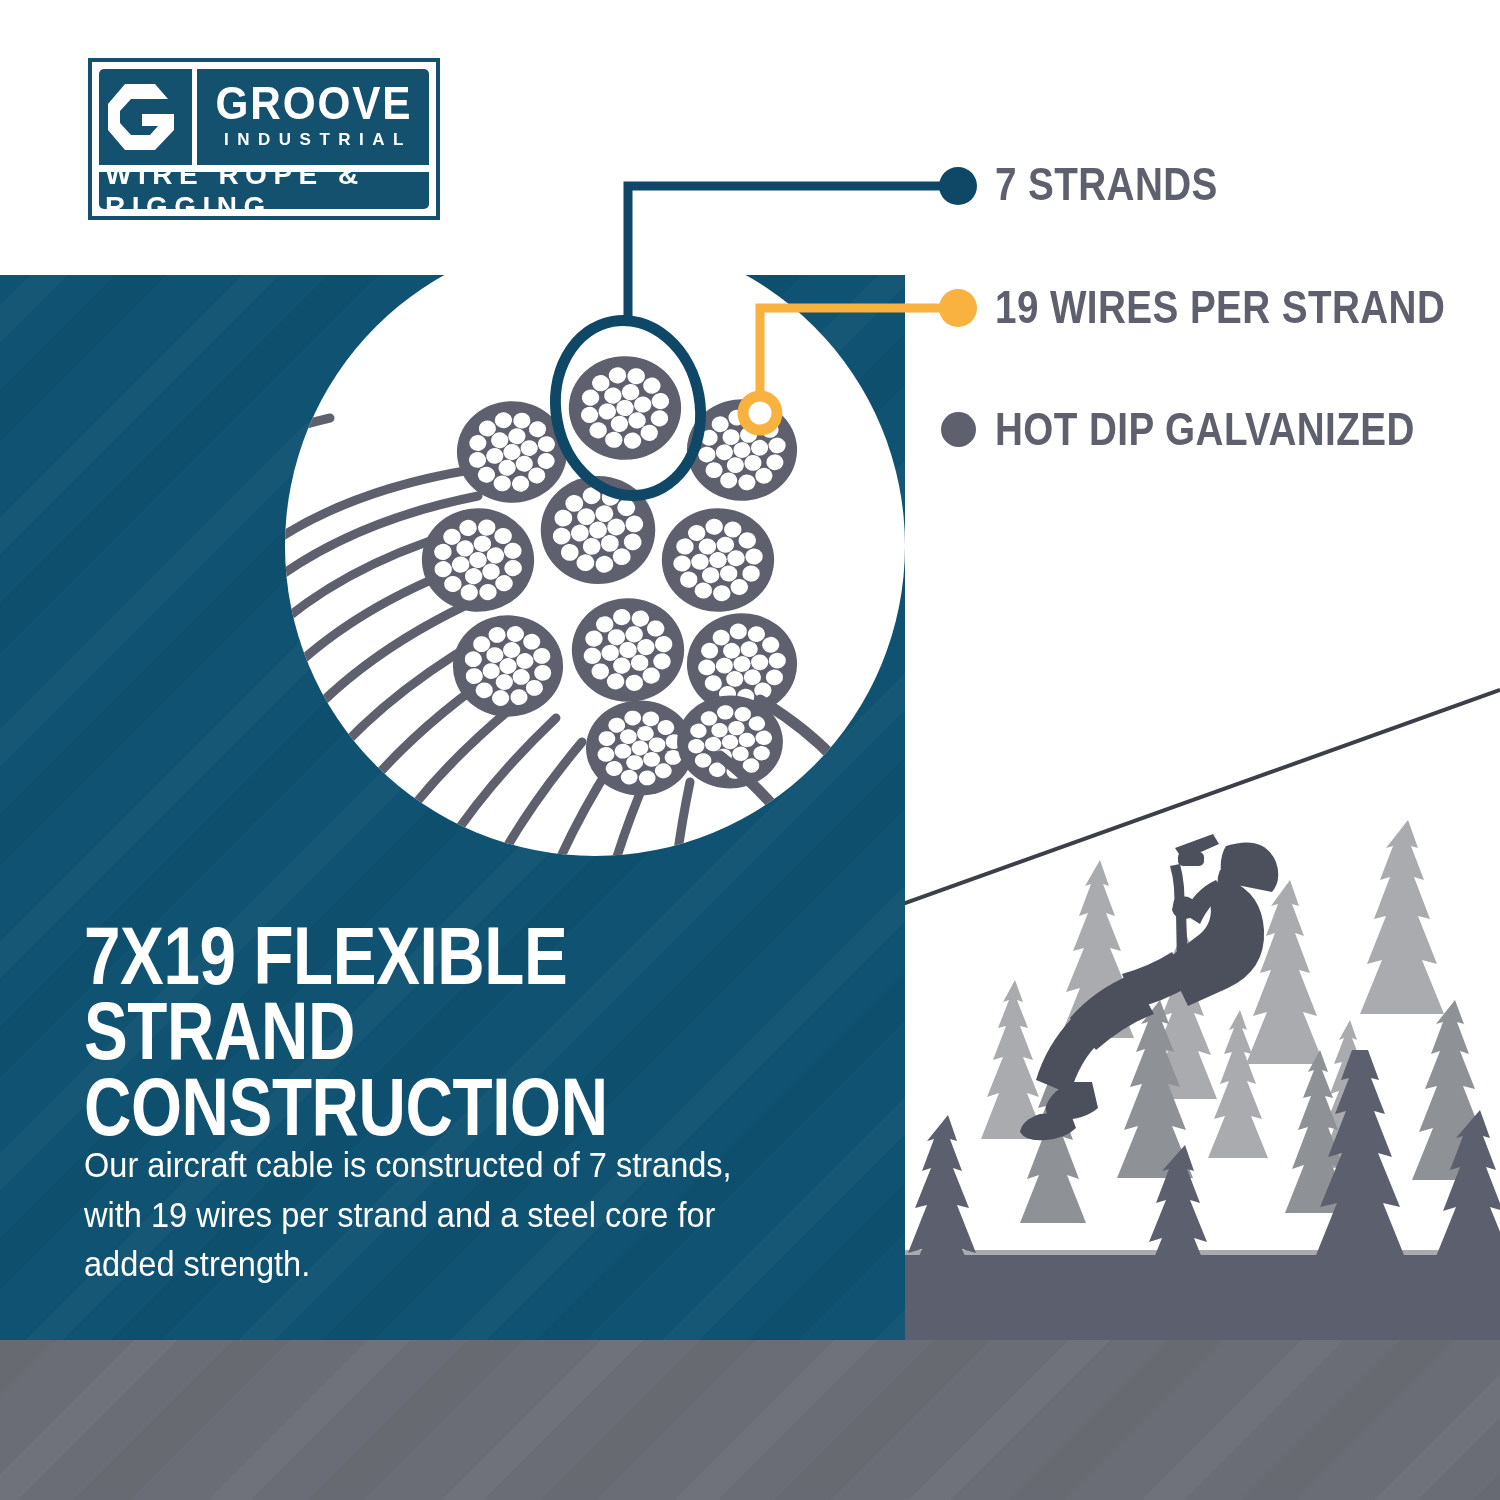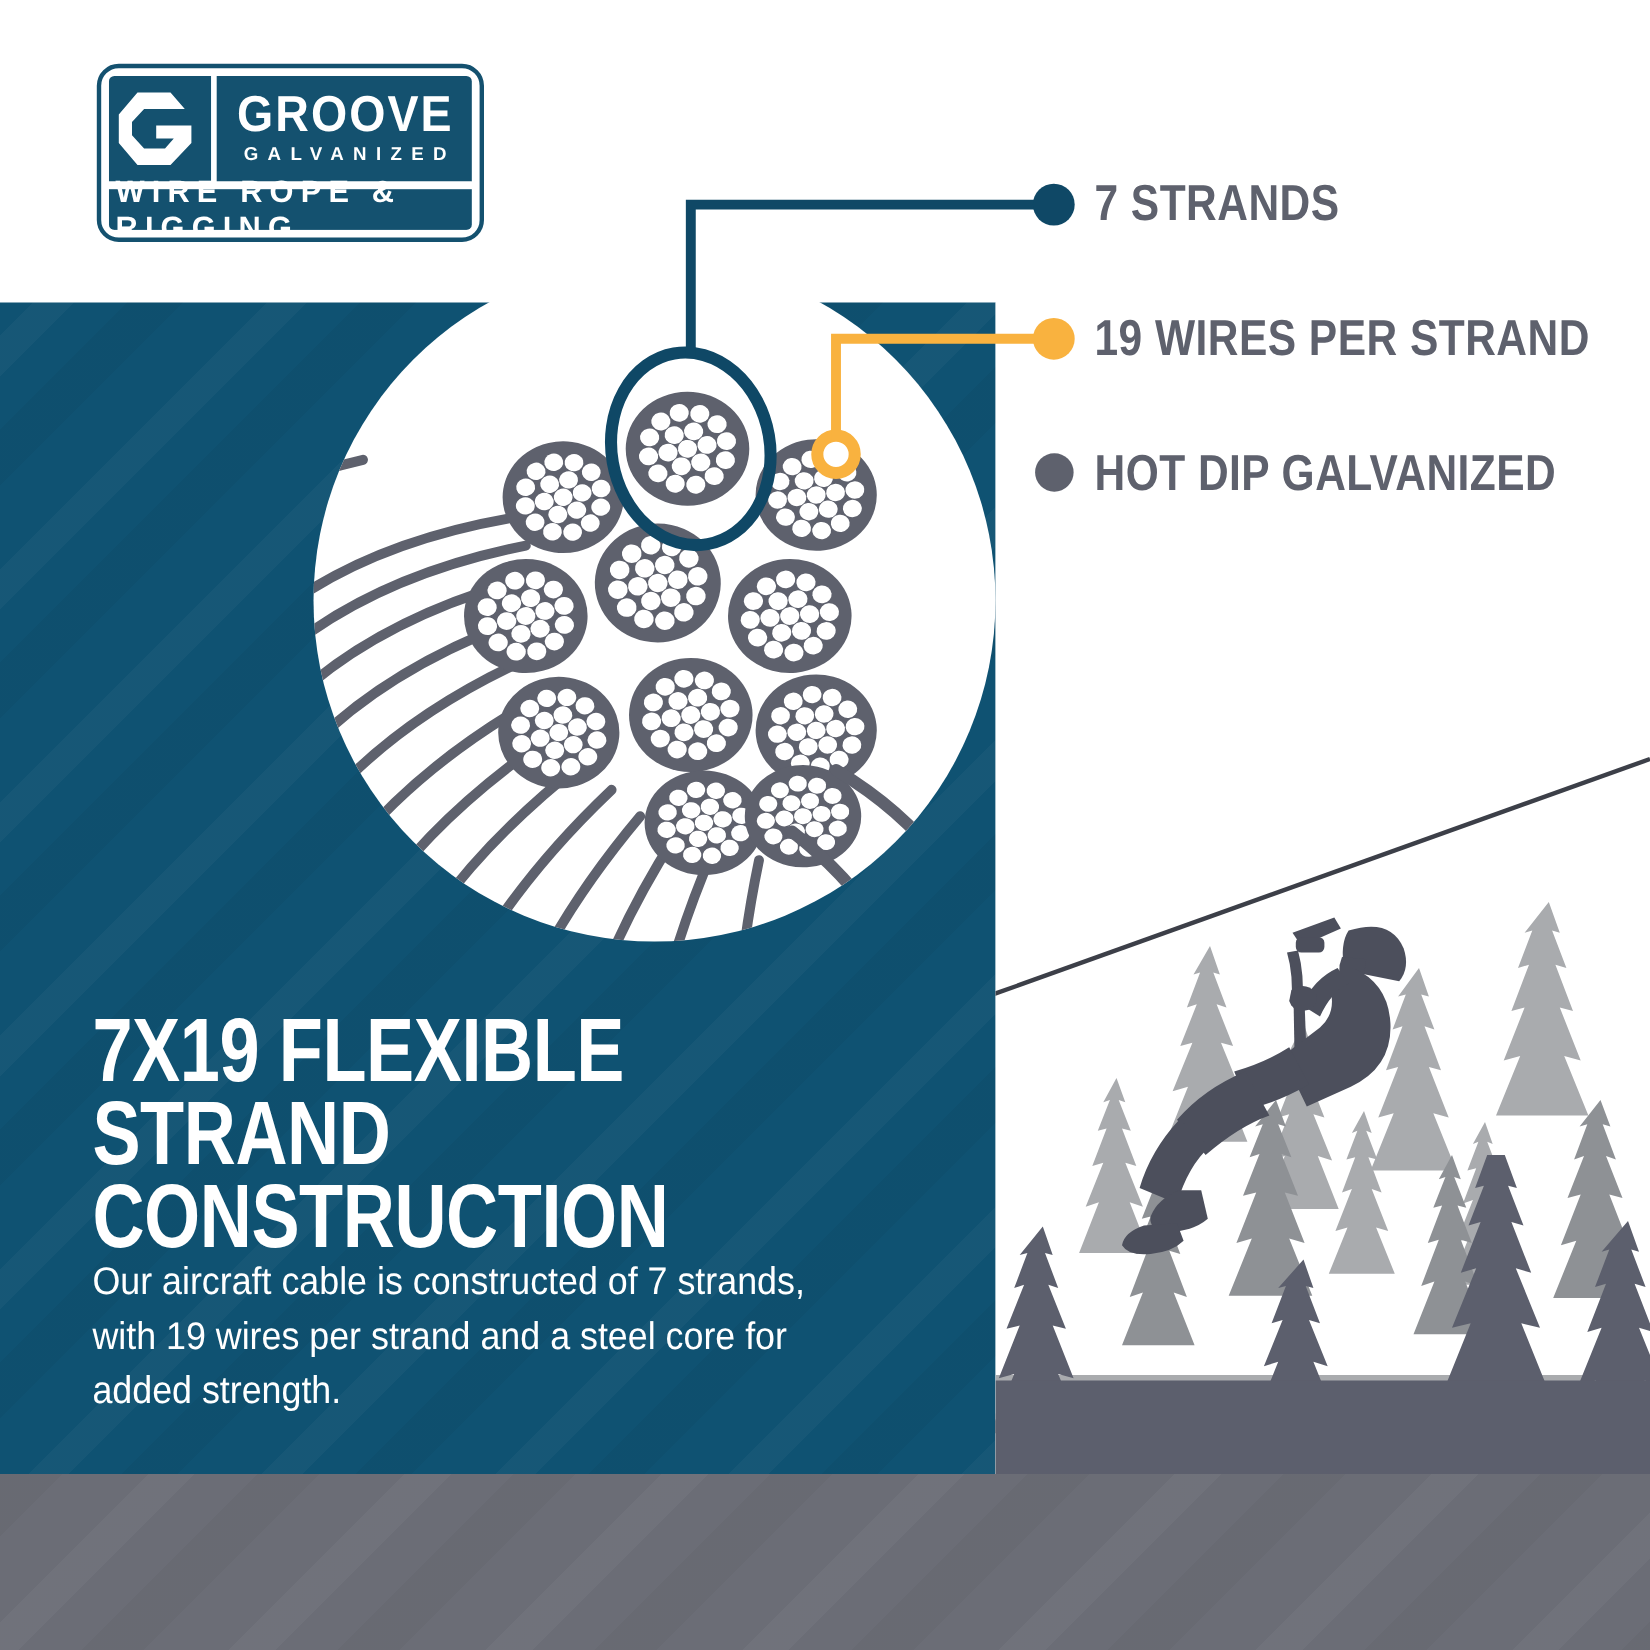--- a/index.html
+++ b/index.html
@@ -10,21 +10,21 @@
     background:#ffffff;
     position:relative;
     overflow:hidden;
   }
   #stage { position:absolute; inset:0; width:1500px; height:1500px; }
 
   
   .logo-wrap { position:absolute; left:88px; top:58px; width:352px; height:162px; }
   .logo-outer {
     position:absolute; inset:0;
-    border:4px solid #14516f; border-radius:20px;
+    border:4px solid #14516f; border-radius:0;
     background:#ffffff; padding:7px;
   }
   .logo-inner { position:absolute; inset:7px; border-radius:5px; overflow:hidden; }
   .logo-top { position:absolute; left:0; top:0; right:0; height:96px; display:flex; }
   .logo-mark-box {
     width:110px; height:100%; background:#14516f;
     display:flex; align-items:center; justify-content:center;
   }
   .logo-divider { width:6px; background:#ffffff; height:100%; }
   .logo-word-box {
@@ -294,21 +294,21 @@
 
         <div class="logo-top">
           <div class="logo-mark-box">
             <svg width="78" height="70" viewBox="0 0 78 70" aria-hidden="true">
               <path d="M49 2 L19 2 L2 22 L2 48 L19 68 L49 68 L68 48 L68 32 L36 32 L36 44 L52 44 L44 53 L25 53 L14 41 L14 29 L25 17 L62 17 Z" fill="#ffffff"></path>
             </svg>
           </div>
           <div class="logo-divider"></div>
           <div class="logo-word-box">
             <div class="logo-word">GROOVE</div>
-            <div class="logo-sub">GALVANIZED</div>
+            <div class="logo-sub">INDUSTRIAL</div>
           </div>
         </div>
 
         <div class="logo-gap"></div>
 
         <div class="logo-bottom">
           <div class="logo-tag">WIRE ROPE &amp; RIGGING</div>
         </div>
 
       </div>

